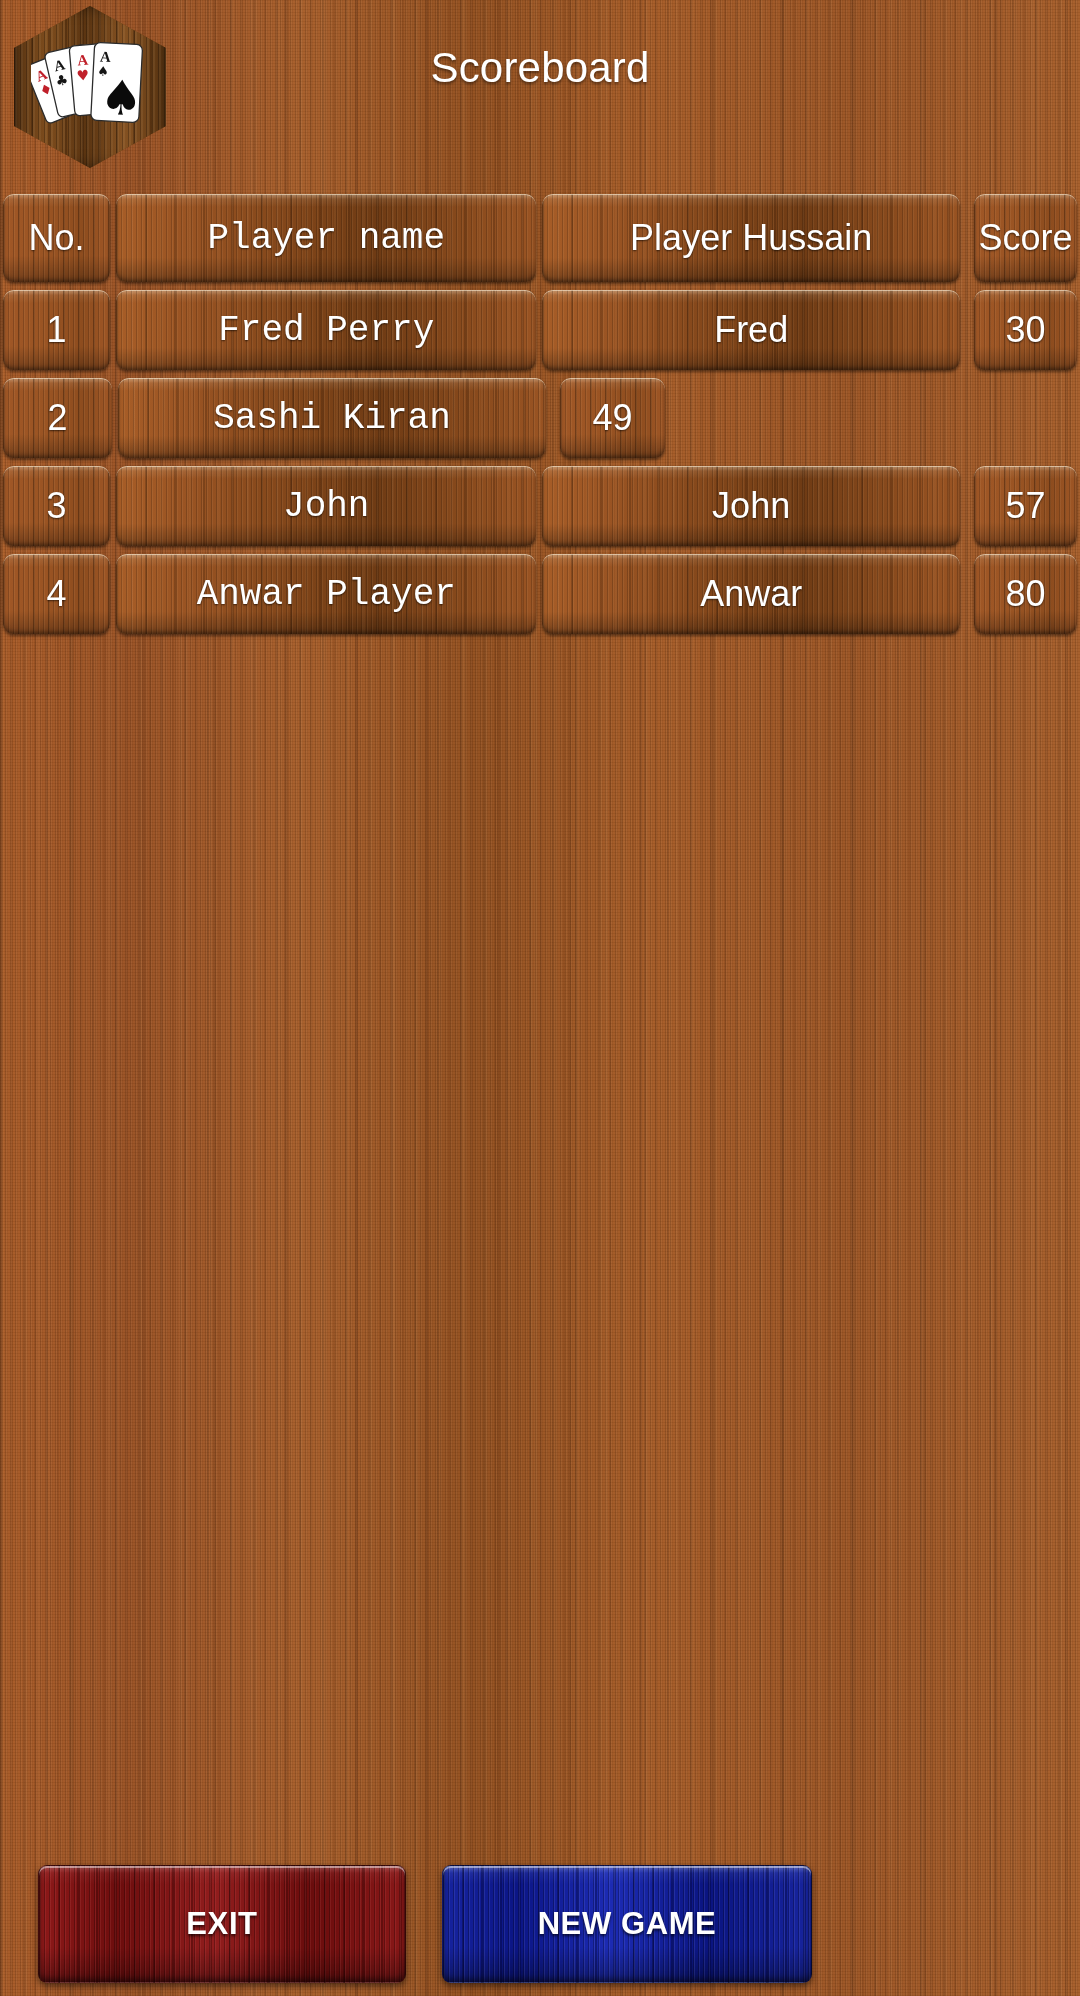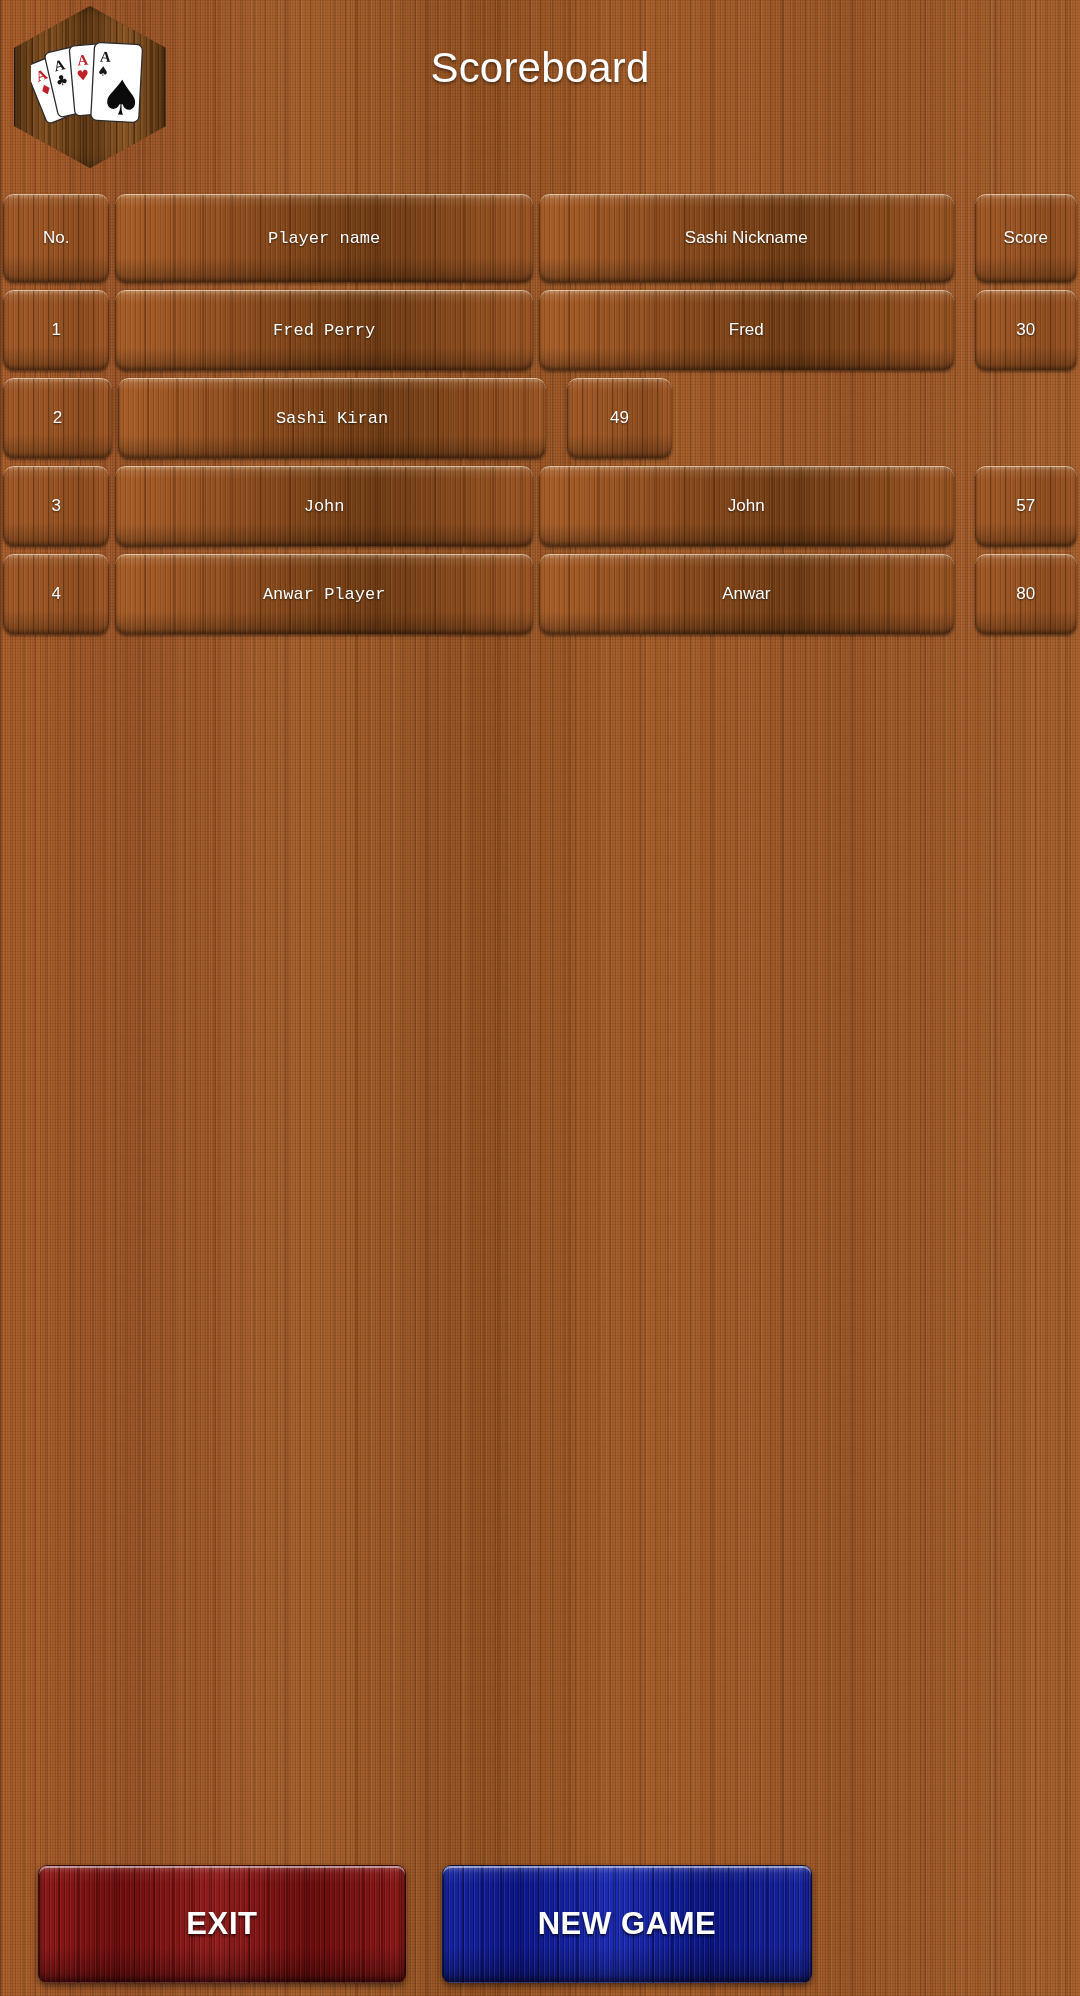--- a/index.html
+++ b/index.html
@@ -104,21 +104,21 @@
     align-items: stretch;
   }
   .t-row.header-row { height: 96px; }
 
   .cell {
     position: relative;
     display: flex;
     align-items: center;
     justify-content: center;
     color: #ffffff;
-    font-size: 17px;
+    font-size: 36px;
     font-weight: 400;
     text-shadow: 0 1px 2px rgba(0,0,0,0.6);
     border-radius: 11px;
     overflow: hidden;
     box-sizing: border-box;
     background-color: #8e4d1f;
     background-image:
       repeating-linear-gradient(90deg,
         rgba(0,0,0,0.17) 0px, rgba(0,0,0,0.17) 1px,
         rgba(255,220,170,0.07) 1px, rgba(255,220,170,0.07) 2px,
@@ -149,21 +149,21 @@
         rgba(0,0,0,0.00) 2px, rgba(0,0,0,0.00) 15px),
       linear-gradient(180deg, rgba(255,240,215,0.40) 0px, rgba(255,240,215,0.09) 5px,
                       rgba(0,0,0,0.00) 13px, rgba(0,0,0,0.00) 70%,
                       rgba(0,0,0,0.28) 100%),
       linear-gradient(90deg, #a05726 0%, #9a5423 40%, #8d4c1e 75%, #a05726 100%);
   }
 
   .col-no       { width: 109px; margin: 4px 3px 4px 3px; }
   .col-name     { width: 428px; margin: 4px 3px 4px 3px; font-family: Liberation Mono, monospace; }
   .col-nick     { width: 425px; margin: 4px 3px 4px 3px; }
-  .col-score    { width: 105px; margin: 4px 3px 4px 18px; }
+  .col-score    { width: 105px; margin: 4px 3px 4px 11px; }
 
   
   #bottom-bar {
     position: absolute;
     left: 0;
     top: 1862px;
     width: 1080px;
     height: 134px;
   }
   .big-btn {
@@ -261,21 +261,21 @@
     </svg>
   </div>
 
   <div id="page-title">Scoreboard</div>
 
   <div id="score-table">
 
     <div class="t-row header-row">
       <div class="cell narrow col-no">No.</div>
       <div class="cell col-name">Player name</div>
-      <div class="cell col-nick">Sashi Nickname</div>
+      <div class="cell col-nick">Player Hussain</div>
       <div class="cell narrow col-score">Score</div>
     </div>
 
     <div class="t-row">
       <div class="cell narrow col-no">1</div>
       <div class="cell col-name">Fred Perry</div>
       <div class="cell col-nick">Fred</div>
       <div class="cell narrow col-score">30</div>
     </div>
 

